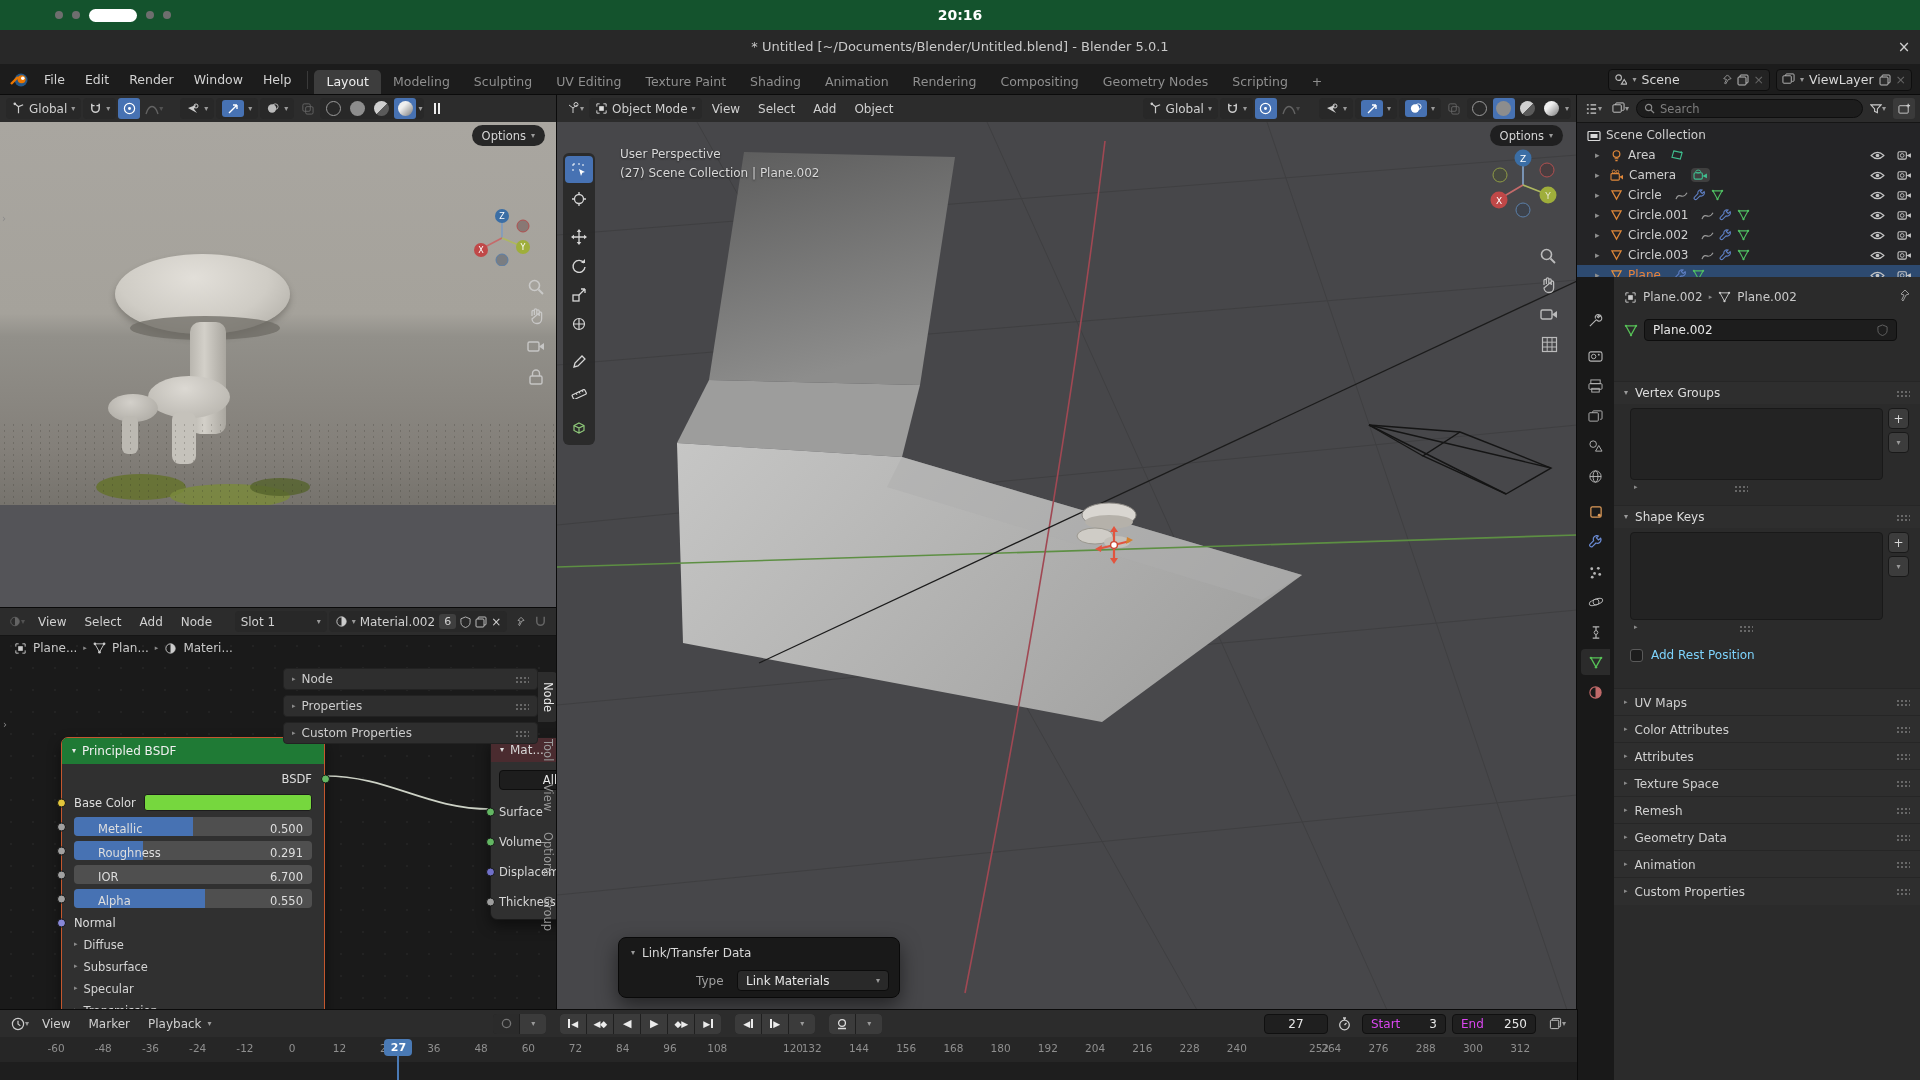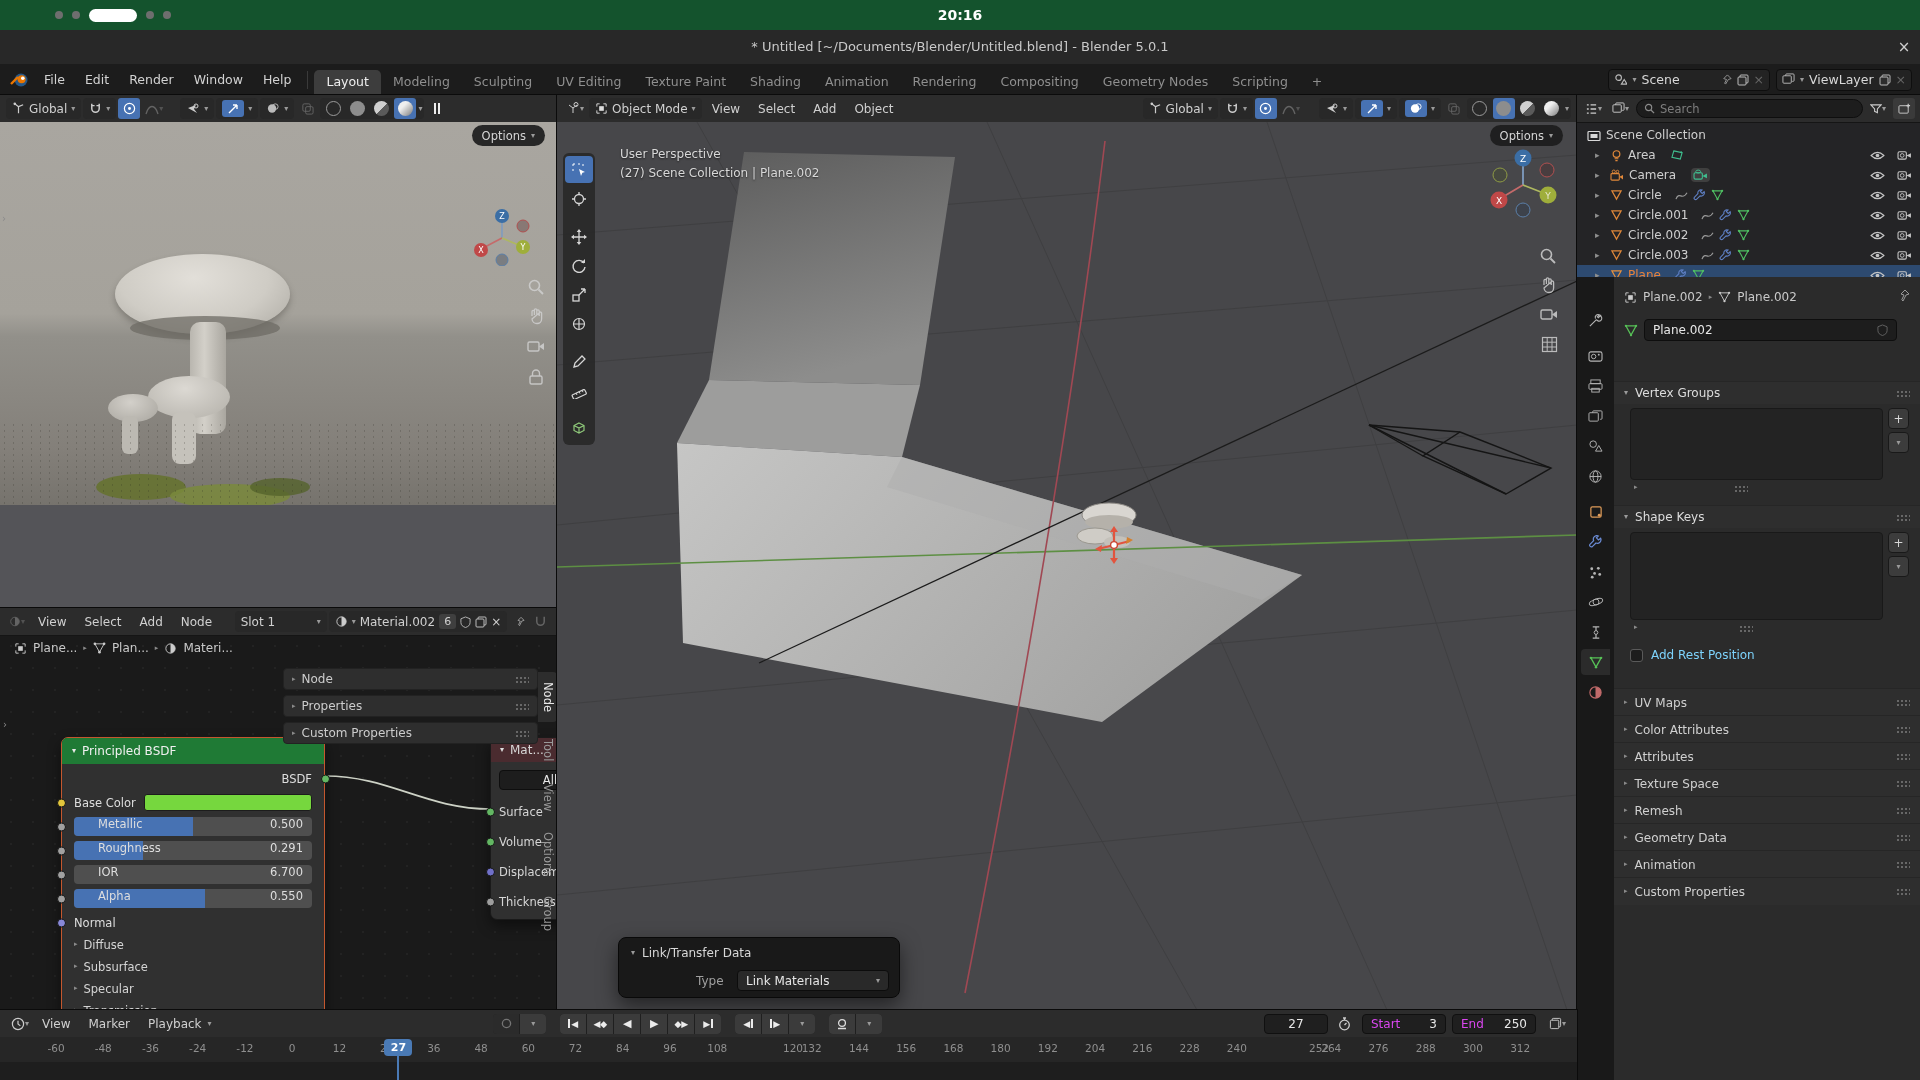--- a/index.html
+++ b/index.html
@@ -59,21 +59,21 @@
 .grips{margin-left:auto;width:14px;height:7px;background-image:radial-gradient(#767676 1px,transparent 1.2px);background-size:4px 4px;opacity:.8}
 .vtab{position:absolute;left:538px;width:19px;writing-mode:vertical-rl;display:flex;align-items:center;justify-content:center;color:#9a9a9a;font-size:11.5px;padding:6px 0;border-radius:0 4px 4px 0}
 .vtab.active{background:#2d2d2d;color:#e8e8e8}
 
 #bsdf-node{left:61px;top:102px;width:264px;background:#303030;border:1.5px solid #c4572e;border-radius:7px;box-shadow:0 6px 14px rgba(0,0,0,.45);font-size:11.5px;color:#dedede}
 #bsdf-head{height:26px;background:#1f7a35;border-radius:5px 5px 0 0;display:flex;align-items:center;gap:6px;padding:0 10px;color:#f0f0f0;font-size:12px}
 .nrow{position:relative;margin:5px 12px 0 12px;height:19px;display:flex;align-items:center}
 .sock{position:absolute;width:9px;height:9px;border-radius:50%;border:1px solid #161616;top:50%;transform:translateY(-50%)}
 .sock.l{left:-17.5px}
 .sock.r{right:-17.5px}
-.nslider{flex:1;height:19px;background:#4f4f4f;border-radius:4px;position:relative;overflow:hidden;display:flex;align-items:flex-start}
+.nslider{flex:1;height:19px;background:#4f4f4f;border-radius:4px;position:relative;overflow:hidden;display:flex;align-items:flex-end}
 .nslider-fill{position:absolute;left:0;top:0;bottom:0;background:#4772b3}
 .nslider span{position:relative;z-index:1}
 .nsec{margin:3px 12px 0 12px;height:19px;display:flex;align-items:center;gap:6px;color:#d4d4d4}
 
 #out-node{left:490px;top:102px;width:120px;background:#303030;border:1px solid #1a1a1a;border-radius:7px;box-shadow:0 6px 14px rgba(0,0,0,.45);font-size:11.5px;color:#d6d6d6}
 #out-head{height:24px;background:#4a2b2f;border-radius:6px 6px 0 0;display:flex;align-items:center;gap:6px;padding:0 9px;font-size:12px}
 
 #viewport{left:557px;top:95px;width:1020px;height:915px;background:#47474a;overflow:hidden;box-shadow:0 0 0 1px #0b0b0b}
 #vp-toolbar{left:6px;top:58px;width:32px;background:rgba(40,40,40,.9);border-radius:6px;padding:3px 2px;display:flex;flex-direction:column;gap:2px}
 .tool{width:28px;height:27px;border-radius:4px;display:flex;align-items:center;justify-content:center}

